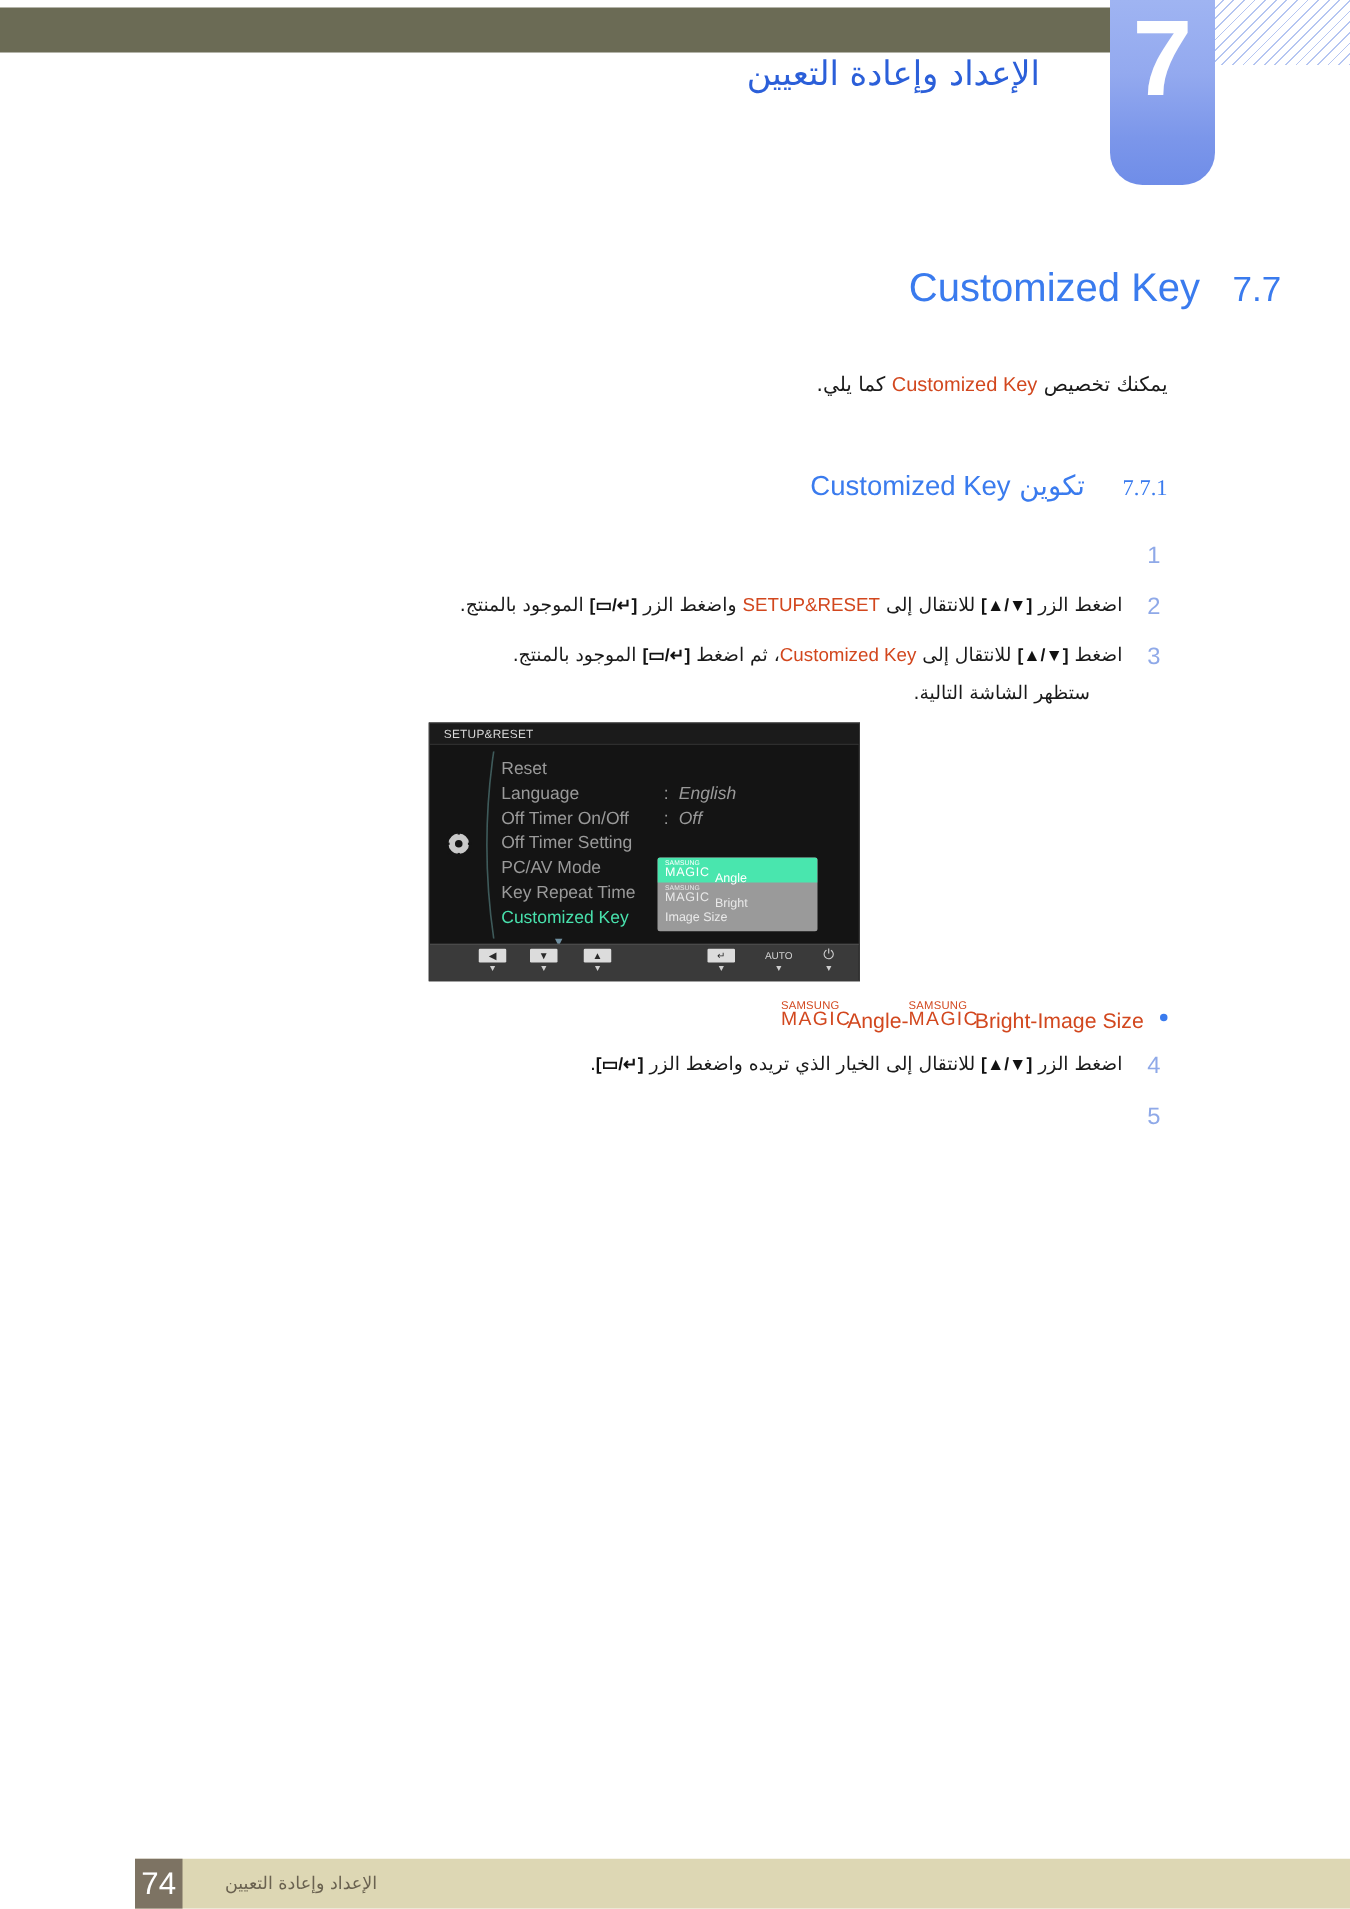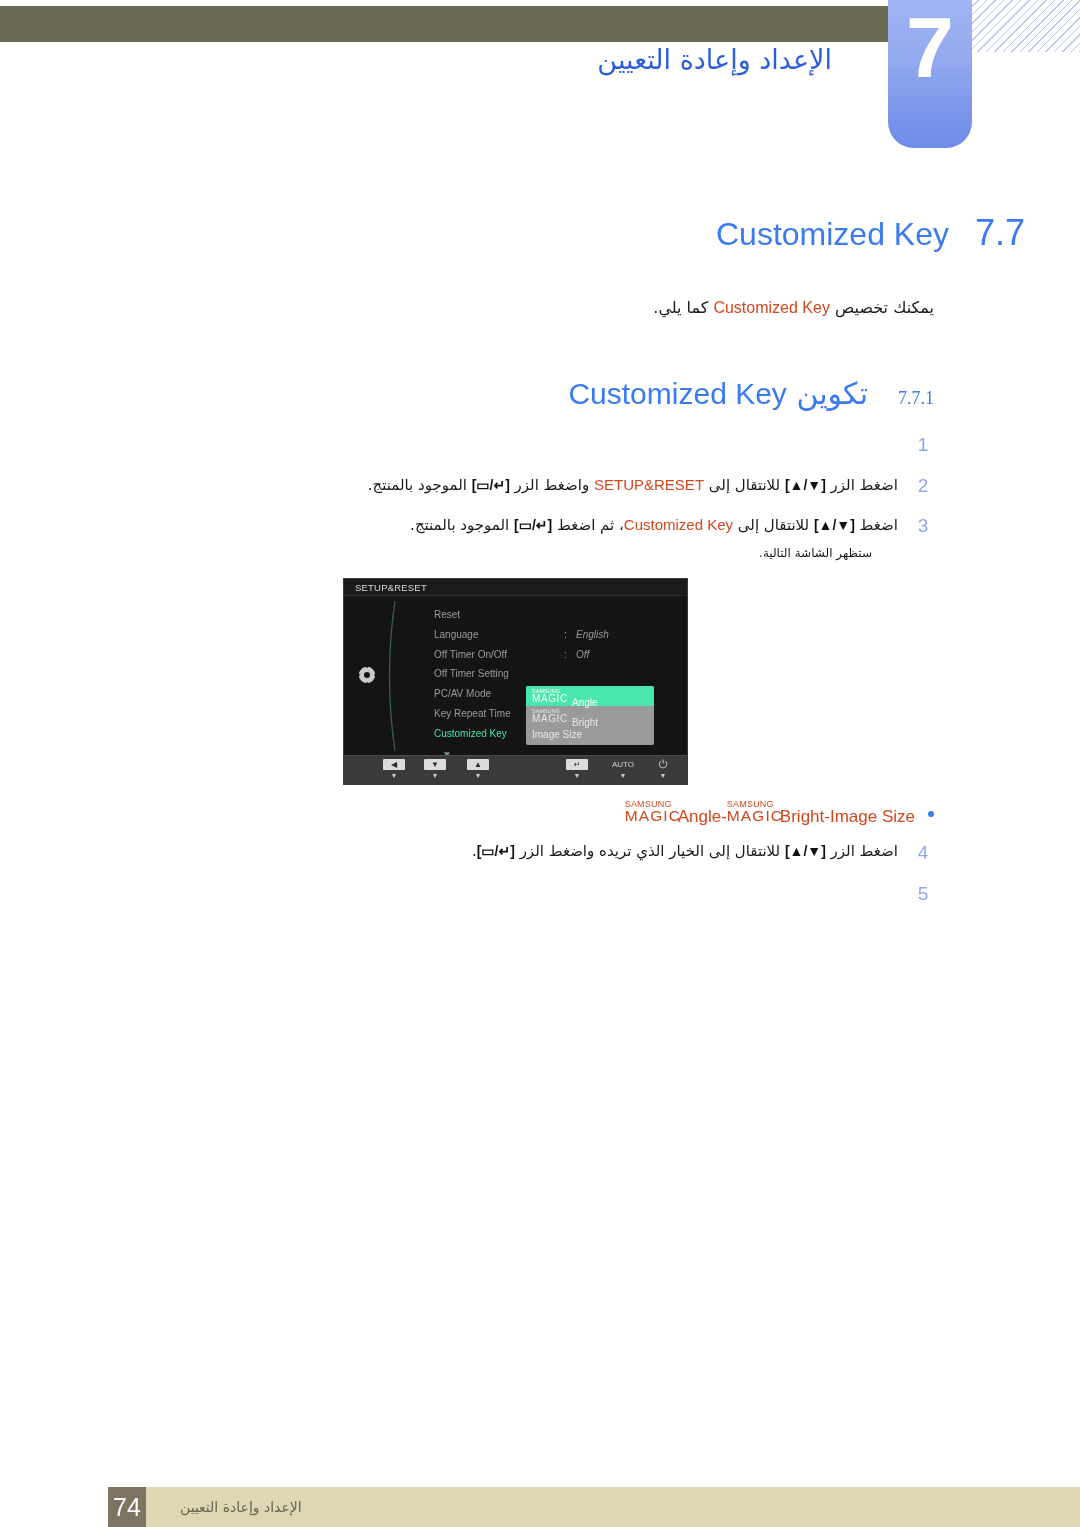--- a/index.html
+++ b/index.html
@@ -76,21 +76,21 @@
     position: absolute;
     right: 55px;
     top: 212px;
     display: flex;
     flex-direction: row;
     align-items: baseline;
     gap: 26px;
     direction: rtl;
   }
   .sec-num {
-    font-size: 36px;
+    font-size: 28px;
     color: #3a7bee;
     font-family: "Liberation Sans", sans-serif;
   }
   .sec-title {
     font-size: 32px;
     color: #3a7bee;
     font-family: "Liberation Sans", sans-serif;
     direction: ltr;
   }
 
@@ -116,21 +116,21 @@
     align-items: baseline;
     gap: 30px;
     direction: rtl;
   }
   .sub-num {
     font-size: 18px;
     color: #3a7bee;
     font-family: Liberation Serif, serif;
   }
   .sub-title {
-    font-size: 30px;
+    font-size: 22px;
     color: #3a7bee;
     direction: rtl;
     font-family: "DejaVu Sans", sans-serif;
     white-space: nowrap;
   }
   .sub-title .en { font-family: "Liberation Sans", sans-serif; direction: ltr; unicode-bidi: embed; }
 
   
   .steps {
     position: absolute;
@@ -170,21 +170,21 @@
     font-weight: 700;
     direction: ltr;
     unicode-bidi: embed;
     font-size: 14px;
     color: #111;
   }
   .step-sub {
     display: block;
     margin-top: 6px;
     margin-right: 26px;
-    font-size: 12px;
+    font-size: 15px;
     color: #1a1a1a;
   }
 
   
   .osd {
     position: absolute;
     left: 343px;
     top: 578px;
     width: 345px;
     height: 207px;
@@ -224,25 +224,24 @@
   }
   .osd-list {
     position: absolute;
     left: 57px;
     top: 26px;
     width: 160px;
   }
   .osd-row {
     height: 19.8px;
     line-height: 19.8px;
-    font-size: 10px;
+    font-size: 14px;
     color: #9a9a9a;
     white-space: nowrap;
     position: relative;
-    margin-left: 33px;
   }
   .osd-row.active { color: #48e0ac; }
   .osd-colon {
     position: absolute;
     left: 130px;
     top: 0;
     color: #9a9a9a;
   }
   .osd-val {
     position: absolute;

